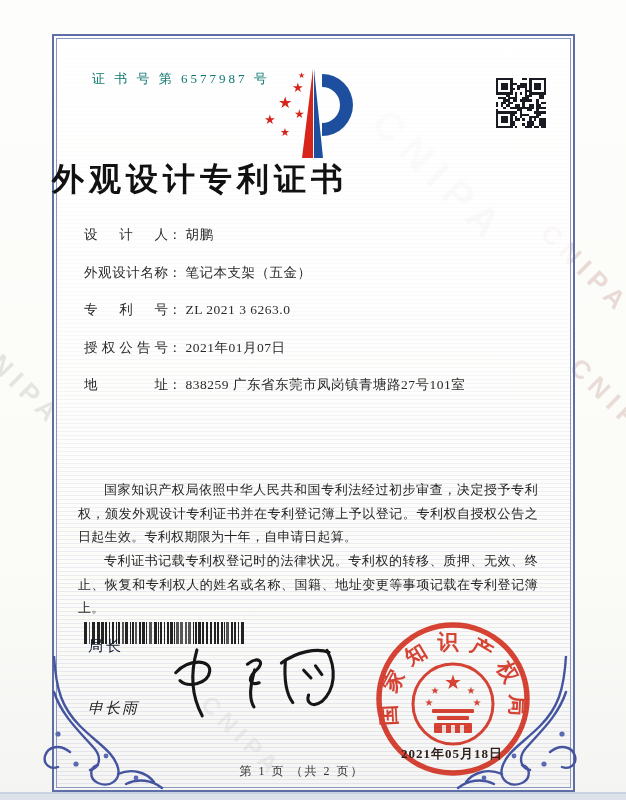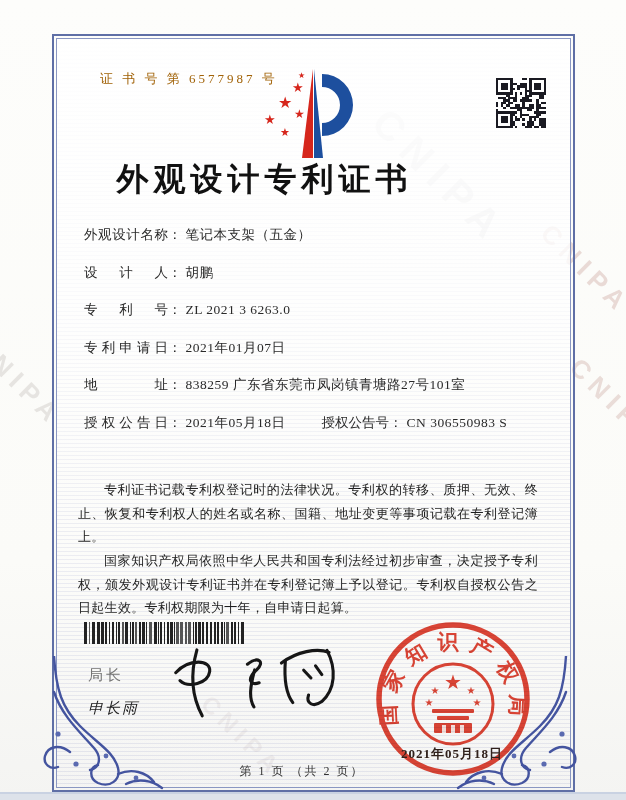--- a/index.html
+++ b/index.html
@@ -19,39 +19,39 @@
   }
   
   .wm{font-family:"Liberation Sans","DejaVu Sans",sans-serif;font-weight:bold;
       transform:rotate(45deg);transform-origin:left top;white-space:nowrap;pointer-events:none;}
   .wm1{left:395px;top:100px;font-size:40px;letter-spacing:10px;color:rgba(175,175,178,.38);}
   .wm2{left:556px;top:218px;font-size:26px;letter-spacing:7px;color:rgba(216,190,184,.55);}
   .wm3{left:-12px;top:330px;font-size:26px;letter-spacing:7px;color:rgba(205,200,196,.45);}
   .wm4{left:585px;top:352px;font-size:26px;letter-spacing:7px;color:rgba(216,190,184,.5);}
   .wm5{left:215px;top:690px;font-size:24px;letter-spacing:6px;color:rgba(215,205,205,.35);}
   
-  .cert-no{left:100px;top:70px;font-size:13px;letter-spacing:3px;color:#a16207;}
+  .cert-no{left:92px;top:70px;font-size:13px;letter-spacing:3px;color:#0f766e;}
   .logo{left:256px;top:66px;}
   .qr{left:496px;top:78px;width:50px;height:50px;}
-  .title{left:52px;top:158px;width:425px;text-align:center;font-size:32px;font-weight:bold;
+  .title{left:52px;top:158px;width:425px;font-size:32px;font-weight:bold;
          letter-spacing:5px;color:#111;}
   
   .fields{left:84px;top:226px;width:462px;}
   .frow{height:37.5px;font-size:13.5px;color:#2a2a2a;white-space:nowrap;}
   .flabel{display:inline-block;width:84px;text-align:justify;text-align-last:justify;vertical-align:top;}
   .fcolon{display:inline-block;margin-right:4px;}
   .fval{letter-spacing:.5px;}
   .grant2{margin-left:36px;}
   
   .paras{left:78px;top:478px;width:460px;font-size:13px;line-height:1.82;color:#1f1f1f;
          text-align:justify;}
   .paras p{margin:0;text-indent:2em;letter-spacing:.3px;}
   
   .barcode{left:84px;top:622px;}
-  .signer-title{left:88px;top:666px;font-size:15px;letter-spacing:3px;color:#737373;
+  .signer-title{left:88px;top:637px;font-size:15px;letter-spacing:3px;color:#0f172a;
     font-family:Liberation Serif, serif;}
   .signer-name{left:88px;top:699px;font-size:15px;letter-spacing:2px;color:#222;
     font-family:"Liberation Sans","DejaVu Sans",sans-serif;font-style:italic;}
   .signature{left:158px;top:640px;}
   .seal{left:372px;top:618px;mix-blend-mode:multiply;opacity:.93;}
   .seal-date{left:376px;top:745px;width:152px;text-align:center;font-size:13px;font-weight:bold;
              letter-spacing:1px;color:#30211c;}
   .footer{left:52px;top:763px;width:500px;text-align:center;font-size:12px;letter-spacing:2px;color:#333;}
   .corner{pointer-events:none;}
   .corner-l{left:36px;top:656px;}
@@ -330,42 +330,39 @@
     <rect x="16" y="20" width="1" height="1" fill="#1a1a22"></rect>
     <rect x="17" y="20" width="1" height="1" fill="#1a1a22"></rect>
     <rect x="19" y="20" width="1" height="1" fill="#1a1a22"></rect>
     <rect x="20" y="20" width="1" height="1" fill="#1a1a22"></rect>
   </svg>
 
 <div class="abs title">外观设计专利证书</div>
 
 <div class="abs fields">
   <div class="frow">
-    <span class="flabel">外观设计名称</span><span class="fcolon">：</span><span class="fval">笔记本支架（五金）</span>
+    <span class="flabel">设计人</span><span class="fcolon">：</span><span class="fval">胡鹏</span>
   </div>
   <div class="frow">
-    <span class="flabel">设计人</span><span class="fcolon">：</span><span class="fval">胡鹏</span>
+    <span class="flabel">外观设计名称</span><span class="fcolon">：</span><span class="fval">笔记本支架（五金）</span>
   </div>
   <div class="frow">
     <span class="flabel">专利号</span><span class="fcolon">：</span><span class="fval">ZL 2021 3 6263.0</span>
   </div>
   <div class="frow">
-    <span class="flabel">专利申请日</span><span class="fcolon">：</span><span class="fval">2021年01月07日</span>
+    <span class="flabel">授权公告号</span><span class="fcolon">：</span><span class="fval">2021年01月07日</span>
   </div>
   <div class="frow">
     <span class="flabel">地址</span><span class="fcolon">：</span><span class="fval">838259 广东省东莞市凤岗镇青塘路27号101室</span>
   </div>
-  <div class="frow">
-    <span class="flabel">授权公告日</span><span class="fcolon">：</span><span class="fval">2021年05月18日</span><span class="grant2"><span>授权公告号</span><span class="fcolon">：</span><span class="fval">CN 306550983 S</span></span>
-  </div>
 </div>
 
 <div class="abs paras">
+  <p>国家知识产权局依照中华人民共和国专利法经过初步审查，决定授予专利权，颁发外观设计专利证书并在专利登记簿上予以登记。专利权自授权公告之日起生效。专利权期限为十年，自申请日起算。</p>
   <p>专利证书记载专利权登记时的法律状况。专利权的转移、质押、无效、终止、恢复和专利权人的姓名或名称、国籍、地址变更等事项记载在专利登记簿上。</p>
-  <p>国家知识产权局依照中华人民共和国专利法经过初步审查，决定授予专利权，颁发外观设计专利证书并在专利登记簿上予以登记。专利权自授权公告之日起生效。专利权期限为十年，自申请日起算。</p>
 </div>
 
 <svg id="barcode" class="abs barcode" width="166" height="22">
     <rect x="0" y="0" width="3" height="22" fill="#222"></rect>
     <rect x="5" y="0" width="1" height="22" fill="#555"></rect>
     <rect x="8" y="0" width="3" height="22" fill="#222"></rect>
     <rect x="13" y="0" width="3" height="22" fill="#222"></rect>
     <rect x="17" y="0" width="3" height="22" fill="#222"></rect>
     <rect x="21" y="0" width="2" height="22" fill="#222"></rect>
     <rect x="25" y="0" width="1" height="22" fill="#222"></rect>

